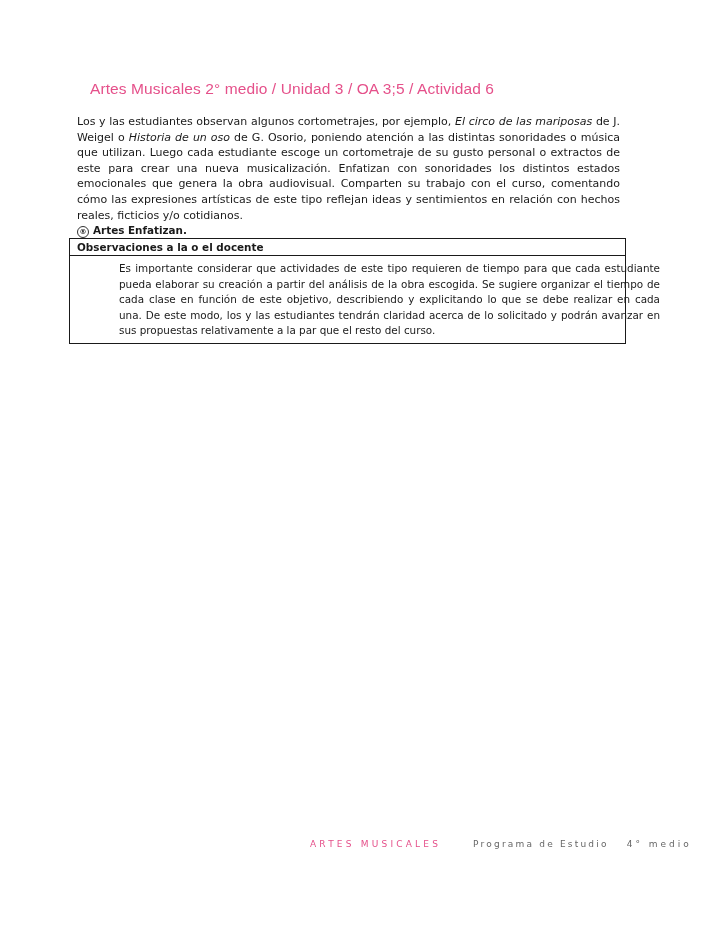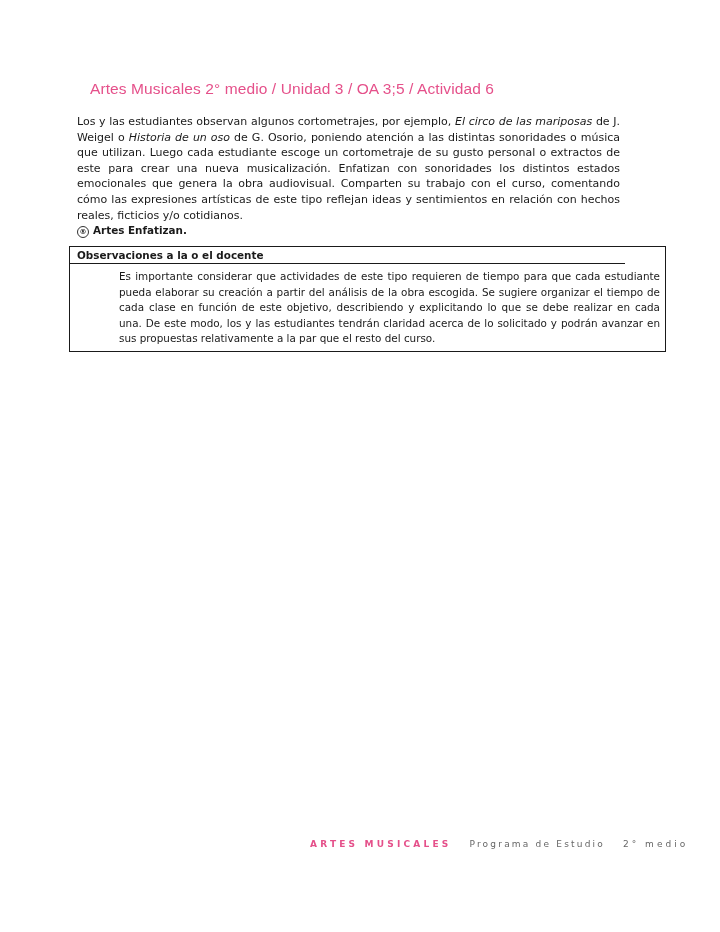--- a/index.html
+++ b/index.html
@@ -6,30 +6,30 @@
     body { width: 720px; height: 932px; position: relative; overflow: hidden;
       font-family: "DejaVu Sans", sans-serif; color: #1a1a1a; }
     .title { position: absolute; top: 80px; left: 0; width: 584px; text-align: center;
       font-family: "Liberation Sans", sans-serif; font-size: 15.5px; color: #e5508a; letter-spacing: 0.1px; }
     .para { position: absolute; left: 77px; width: 543px; top: 114px;
       font-size: 11px; line-height: 15.6px; text-align: justify; }
     .para em { font-style: italic; }
     .section { position: absolute; left: 77px; top: 224px; font-size: 10.4px; font-weight: bold; }
     .section .icon { display: inline-block; width: 10px; height: 10px; border: 1px solid #333; border-radius: 50%;
       font-size: 7px; line-height: 10px; text-align: center; vertical-align: 0px; margin-right: 4px; font-weight: bold; }
-    .box { position: absolute; left: 69px; top: 246px; width: 555px; height: 104px;
-      border: 1.5px solid #1a1a1a; padding-left: 40px; }
+    .box { position: absolute; left: 69px; top: 238px; width: 555px; height: 104px;
+      border: 1.5px solid #1a1a1a; }
     .box-head { position: absolute; left: 0; top: 0; width: 555px; height: 16px;
       border-bottom: 1.5px solid #1a1a1a; }
     .box-title { position: absolute; left: 7px; top: 2px; font-size: 10.4px; font-weight: bold; }
     .box-text { position: absolute; left: 7px; top: 22px; width: 541px;
       font-size: 10.4px; line-height: 15.6px; text-align: justify; margin-left: 42px; }
     .footer { position: absolute; top: 839px; left: 310px; font-size: 9px; letter-spacing: 3.2px; white-space: nowrap; }
-    .footer .f1 { color: #e5508a; font-weight: bold; }
-    .footer .f2 { color: #666; margin-left: 18px; letter-spacing: 2.2px; }
+    .footer .f1 { color: #e5508a; font-weight: normal; }
+    .footer .f2 { color: #666; margin-left: 32px; letter-spacing: 2.2px; }
     .footer .f3 { color: #666; margin-left: 18px; letter-spacing: 3px; }
   </style>
 </head>
 <body>
 
 <div class="title">Artes Musicales 2° medio / Unidad 3 / OA 3;5 / Actividad 6</div>
 
 <div class="para"><span>Los y las estudiantes observan algunos cortometrajes, por ejemplo, </span><em>El circo de las mariposas</em><span> de J. Weigel o </span><em>Historia de un oso</em><span> de G. Osorio, poniendo atención a las distintas sonoridades o música que utilizan. Luego cada estudiante escoge un cortometraje de su gusto personal o extractos de este para crear una nueva musicalización. Enfatizan con sonoridades los distintos estados emocionales que genera la obra audiovisual. Comparten su trabajo con el curso, comentando cómo las expresiones artísticas de este tipo reflejan ideas y sentimientos en relación con hechos reales, ficticios y/o cotidianos.</span></div>
 
 <div class="section">
@@ -37,14 +37,14 @@
 </div>
 
 <div class="box">
   <div class="box-head">
     <div class="box-title">Observaciones a la o el docente</div>
   </div>
   <div class="box-text">Es importante considerar que actividades de este tipo requieren de tiempo para que cada estudiante pueda elaborar su creación a partir del análisis de la obra escogida. Se sugiere organizar el tiempo de cada clase en función de este objetivo, describiendo y explicitando lo que se debe realizar en cada una. De este modo, los y las estudiantes tendrán claridad acerca de lo solicitado y podrán avanzar en sus propuestas relativamente a la par que el resto del curso.</div>
 </div>
 
 <div class="footer">
-  <span class="f1">ARTES MUSICALES</span><span class="f2">Programa de Estudio</span><span class="f3">2° medio</span>
+  <span class="f1">ARTES MUSICALES</span><span class="f2">Programa de Estudio</span><span class="f3">4° medio</span>
 </div>
 
 </body></html>

